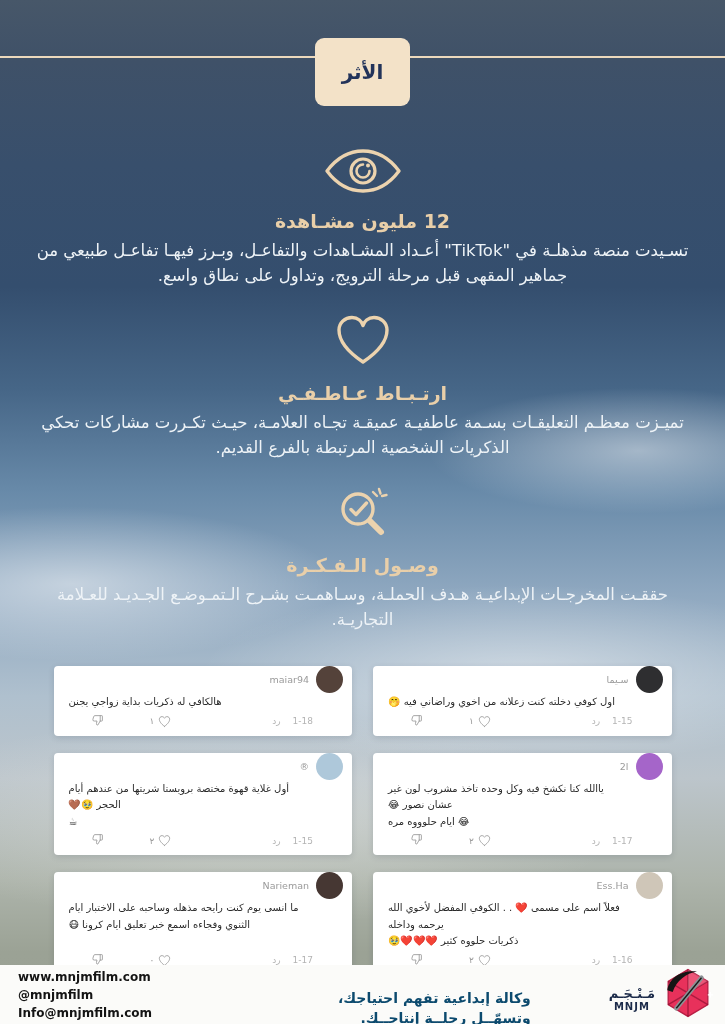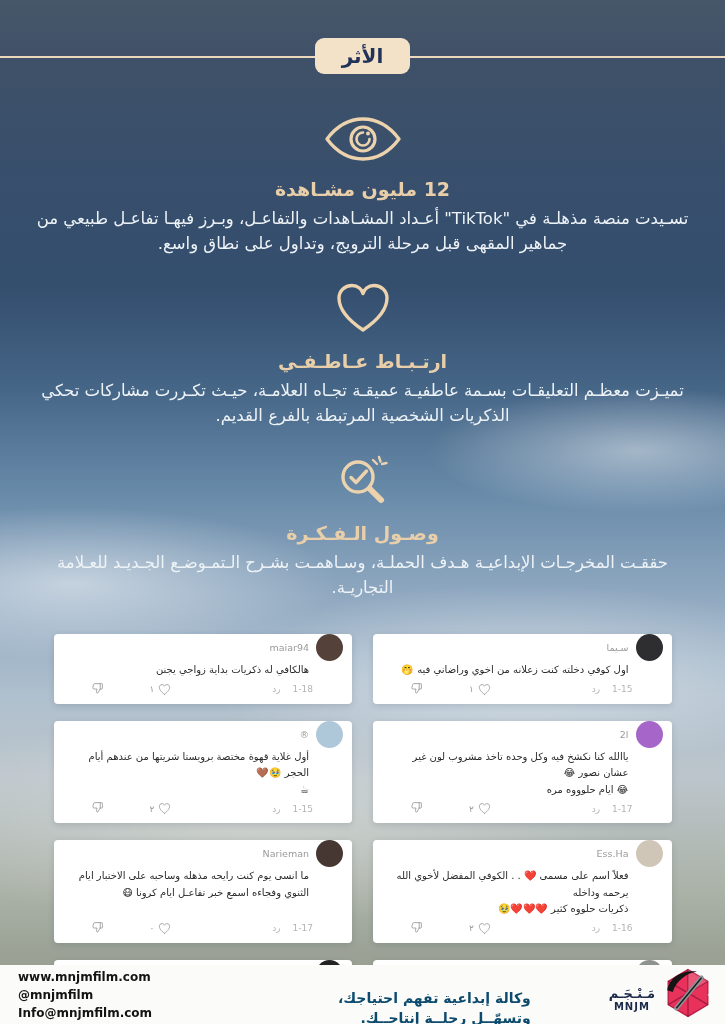--- a/index.html
+++ b/index.html
@@ -13,21 +13,21 @@
       radial-gradient(ellipse 540px 150px at 35% 80%, rgba(240,240,234,.4), transparent 70%),
       linear-gradient(180deg,
         #475769 0%, #3f5168 6%, #384f6c 16%, #344e6e 28%,
         #466687 38%, #688aa9 48%, #8fa8c0 58%, #afc0ce 68%,
         #bcc5cb 76%, #adb4ab 86%, #9ba295 93%, #99a194 100%);
   }
   .divider { position:absolute; top:56px; left:0; right:0; height:2px; background:#ecd9bd; }
   .badge {
     position:relative; z-index:2; margin:38px auto 0; width:max-content;
     background:#f3e2c8; color:#22335a; border-radius:9px;
-    padding:6px 27px; font-size:20px; font-weight:bold; direction:rtl;
+    padding:22px 27px; font-size:20px; font-weight:bold; direction:rtl;
   }
   .icon-wrap { display:flex; justify-content:center; }
   .tan-icon { stroke:#ecd3ae; fill:none; stroke-linecap:round; stroke-linejoin:round; }
   .section-heading {
     margin-top:16px; text-align:center; direction:rtl;
     color:#e9cfa9; font-size:19px; font-weight:bold; letter-spacing:.3px;
   }
   .section-body {
     margin:6px auto 0; width:666px; text-align:center; direction:rtl;
     color:#eef3f7; font-size:16.5px; line-height:1.52; font-weight:500;
@@ -45,21 +45,21 @@
     background:#fff; border-radius:4px; direction:rtl;
     padding:0 9px 6px; min-height:67px;
     box-shadow:0 2px 6px rgba(30,40,60,.15);
     display:flex; flex-direction:column;
   }
   .card-head { display:flex; align-items:center; gap:7px; }
   .avatar { width:27px; height:27px; border-radius:50%; flex:0 0 auto; background:#888; }
   .username { color:#9a9a9a; font-size:9.5px; }
   .comment-text {
     margin-top:1px; padding:0 34px 0 6px; color:#2a2a2a;
-    font-size:10px; line-height:1.65; white-space:pre-line; text-align:right;
+    font-size:10px; line-height:1.65; white-space:pre-line; text-align:left;
   }
   .card-footer {
     margin-top:auto; padding:3px 30px 1px 28px; direction:ltr;
     display:flex; justify-content:space-between; align-items:center;
     color:#a8a8a8; font-size:9px;
   }
   .actions { display:flex; align-items:center; gap:46px; }
   .likes { display:flex; align-items:center; gap:4px; color:#9a9a9a; }
   .meta { display:flex; align-items:center; gap:12px; color:#b4b4b4; }
   .gray-icon { stroke:#9f9f9f; fill:none; stroke-width:1.7; stroke-linecap:round; stroke-linejoin:round; }
@@ -219,21 +219,21 @@
           <span>1-17</span>
         </span>
       </div>
     </div>
 
     <div class="card">
       <div class="card-head">
         <span class="avatar" style="background: rgb(70, 55, 51);"></span>
         <span class="username">Narieman</span>
       </div>
-      <div class="comment-text">ما انسى يوم كنت رايحه مذهله وساحبه على الاختبار ايام الثنوي وفجاءه اسمع خبر تفاعـل ايام كرونا 😷</div>
+      <div class="comment-text">ما انسى يوم كنت رايحه مذهله وساحبه على الاختبار ايام الثنوي وفجاءه اسمع خبر تعليق ايام كرونا 😷</div>
       <div class="card-footer">
         <span class="actions">
           <span><svg width="13" height="13" viewBox="0 0 24 24">
                 <path class="gray-icon" d="M17,3 v10 M17,13 l-4.5,7.5 a2.6,2.6 0 0 1 -2.4,-3.2 l1,-4.3 H6 a2.6,2.6 0 0 1 -2.5,-3.3 L4.9,5 A2.6,2.6 0 0 1 7.4,3 H20 a1,1 0 0 1 1,1 v8 a1,1 0 0 1 -1,1 h-3"></path>
               </svg></span>
           <span class="likes">
             <span>٠</span>
             <svg width="13" height="13" viewBox="0 0 24 24">
                 <path class="gray-icon" d="M12,21 C4.5,15.5 2.5,11 2.5,7.8 C2.5,5 4.7,3 7.3,3 C9.4,3 11.2,4.4 12,6 C12.8,4.4 14.6,3 16.7,3 C19.3,3 21.5,5 21.5,7.8 C21.5,11 19.5,15.5 12,21 Z"></path>
               </svg>

